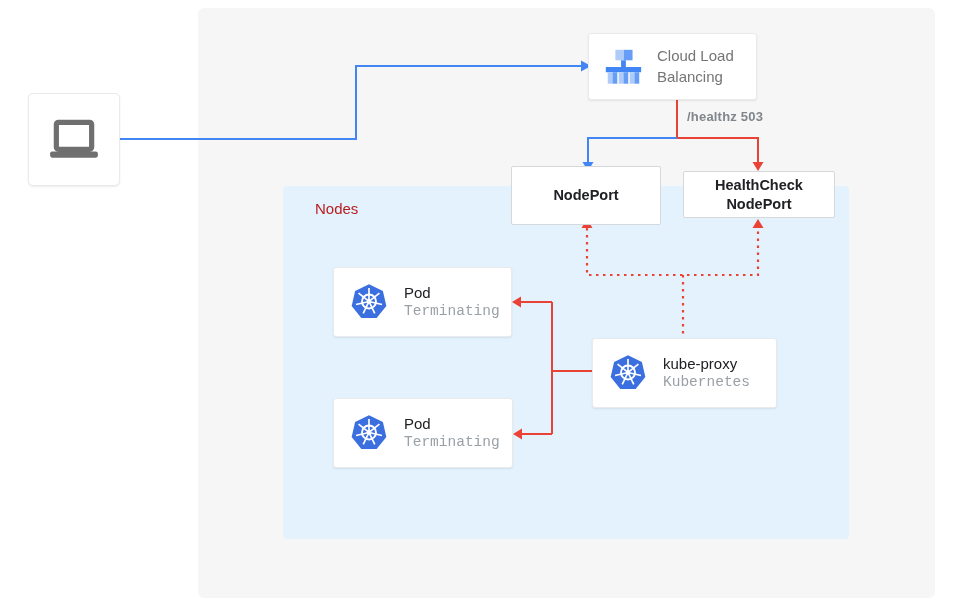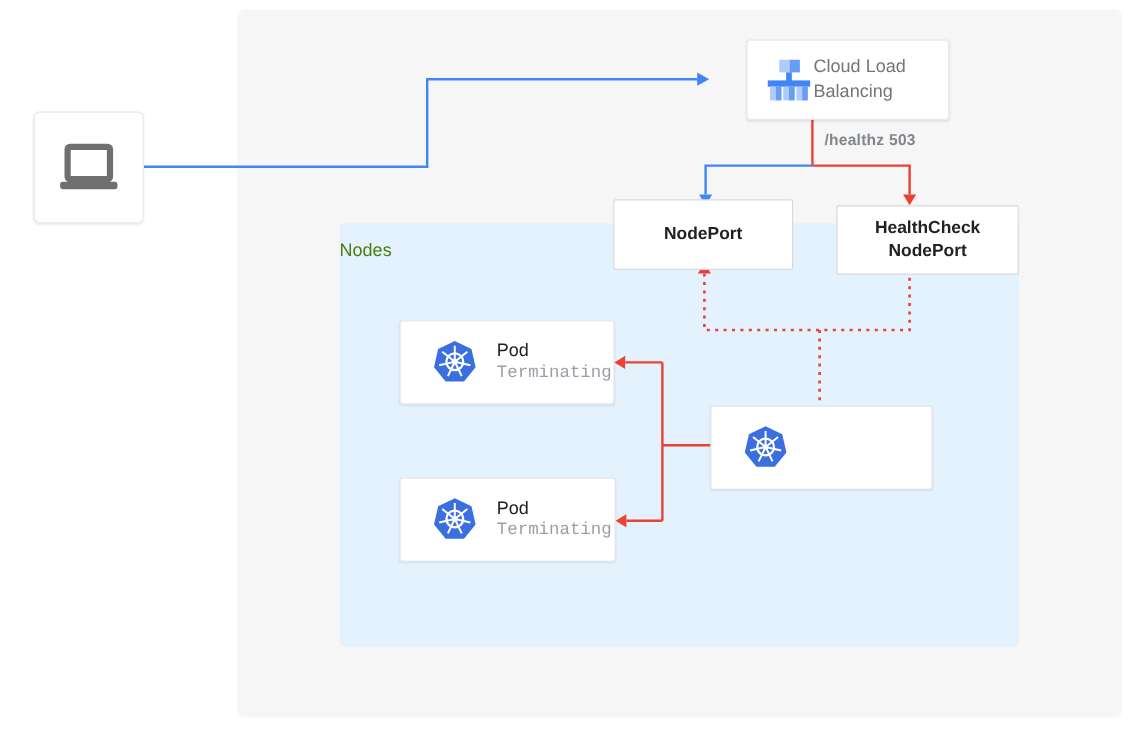--- a/index.html
+++ b/index.html
@@ -12,43 +12,43 @@
   }
   *{margin:0;padding:0;box-sizing:border-box;}
   html,body{background:#fff;}
   body{font-family:"Liberation Sans",sans-serif;}
   .canvas{position:relative;width:953px;height:612px;background:#fff;overflow:hidden;}
 
   .gray-panel{position:absolute;left:198px;top:8px;width:737px;height:590px;
     background:var(--panel-gray,#F6F6F6);border-radius:6px;}
   .nodes-panel{position:absolute;left:283px;top:186px;width:566px;height:353px;
     background:var(--nodes-blue,#E3F2FD);border-radius:4px;}
-  .nodes-label{position:absolute;left:0;top:14px;font-size:15px;color:#4d7c0f;}
+  .nodes-label{position:absolute;left:32px;top:14px;font-size:15px;color:#b91c1c;}
 
   svg.connectors{position:absolute;left:0;top:0;width:953px;height:612px;}
   .line-blue{fill:none;stroke:var(--blue,#4285F4);stroke-width:2;}
   .line-red{fill:none;stroke:var(--red,#EA4335);stroke-width:2;}
   .line-red.dotted{stroke-dasharray:2.5 4.5;stroke-width:2.2;}
   .head-blue{fill:var(--blue,#4285F4);stroke:none;}
   .head-red{fill:var(--red,#EA4335);stroke:none;}
 
   .box{position:absolute;background:#fff;border:1px solid var(--card-border,#E8EAED);
     border-radius:3px;box-shadow:0 1px 2px rgba(0,0,0,0.08);}
   .laptop{left:28px;top:93px;width:92px;height:93px;display:flex;align-items:center;justify-content:center;border-radius:5px;}
-  .clb{left:622px;top:33px;width:169px;height:67px;display:flex;align-items:center;padding-left:13px;}
+  .clb{left:588px;top:33px;width:169px;height:67px;display:flex;align-items:center;gap:13px;padding-left:13px;}
   .clb-label{font-size:15px;line-height:1.35;color:#757575;width:96px;}
 
   .portbox{position:absolute;background:#fff;border:1px solid #D6D9DC;border-radius:2px;
     display:flex;align-items:center;justify-content:center;text-align:center;
     font-size:14.5px;font-weight:700;color:var(--text-dark,#202124);line-height:1.28;}
   .nodeport{left:511px;top:166px;width:150px;height:59px;}
-  .healthcheck{left:683px;top:171px;width:152px;height:58px;margin-left:14px;}
+  .healthcheck{left:683px;top:171px;width:152px;height:47px;}
   .healthcheck .wrap{width:115px;}
 
-  .cardrow{display:flex;align-items:center;gap:15px;padding-left:25px;}
+  .cardrow{display:flex;align-items:center;gap:15px;padding-left:15px;}
   .pod1{left:333px;top:267px;width:179px;height:70px;}
   .pod2{left:333px;top:398px;width:180px;height:70px;}
   .kubeproxy{left:592px;top:338px;width:185px;height:70px;}
   .card-title{font-size:15px;color:var(--text-dark,#202124);line-height:1.3;}
   .card-sub{font-size:14.5px;color:var(--text-sub,#9AA0A6);line-height:1.3;font-family:Liberation Mono, monospace;}
 
   .healthz{position:absolute;left:687px;top:109px;font-size:13px;font-weight:700;
     color:var(--text-gray,#80868B);letter-spacing:.2px;text-align:center;}
 </style>
 </head>
@@ -168,15 +168,19 @@
         <line x1="18" y1="17.5" x2="18" y2="5.5"></line>
           <line x1="18" y1="17.5" x2="8.6" y2="10"></line>
         <line x1="18" y1="17.5" x2="6.3" y2="20.2"></line>
           <line x1="18" y1="17.5" x2="12.8" y2="28.3"></line>
         <line x1="18" y1="17.5" x2="23.2" y2="28.3"></line>
           <line x1="18" y1="17.5" x2="29.7" y2="20.2"></line>
         <line x1="18" y1="17.5" x2="27.4" y2="10"></line>
       </g>
       <circle cx="18" cy="17.5" r="2.1" fill="#fff"></circle>
     </svg>
+    <div>
+      <div class="card-title">kube-proxy</div>
+      <div class="card-sub">Kubernetes</div>
+    </div>
   </div>
 
 </div>
 
 </body></html>

